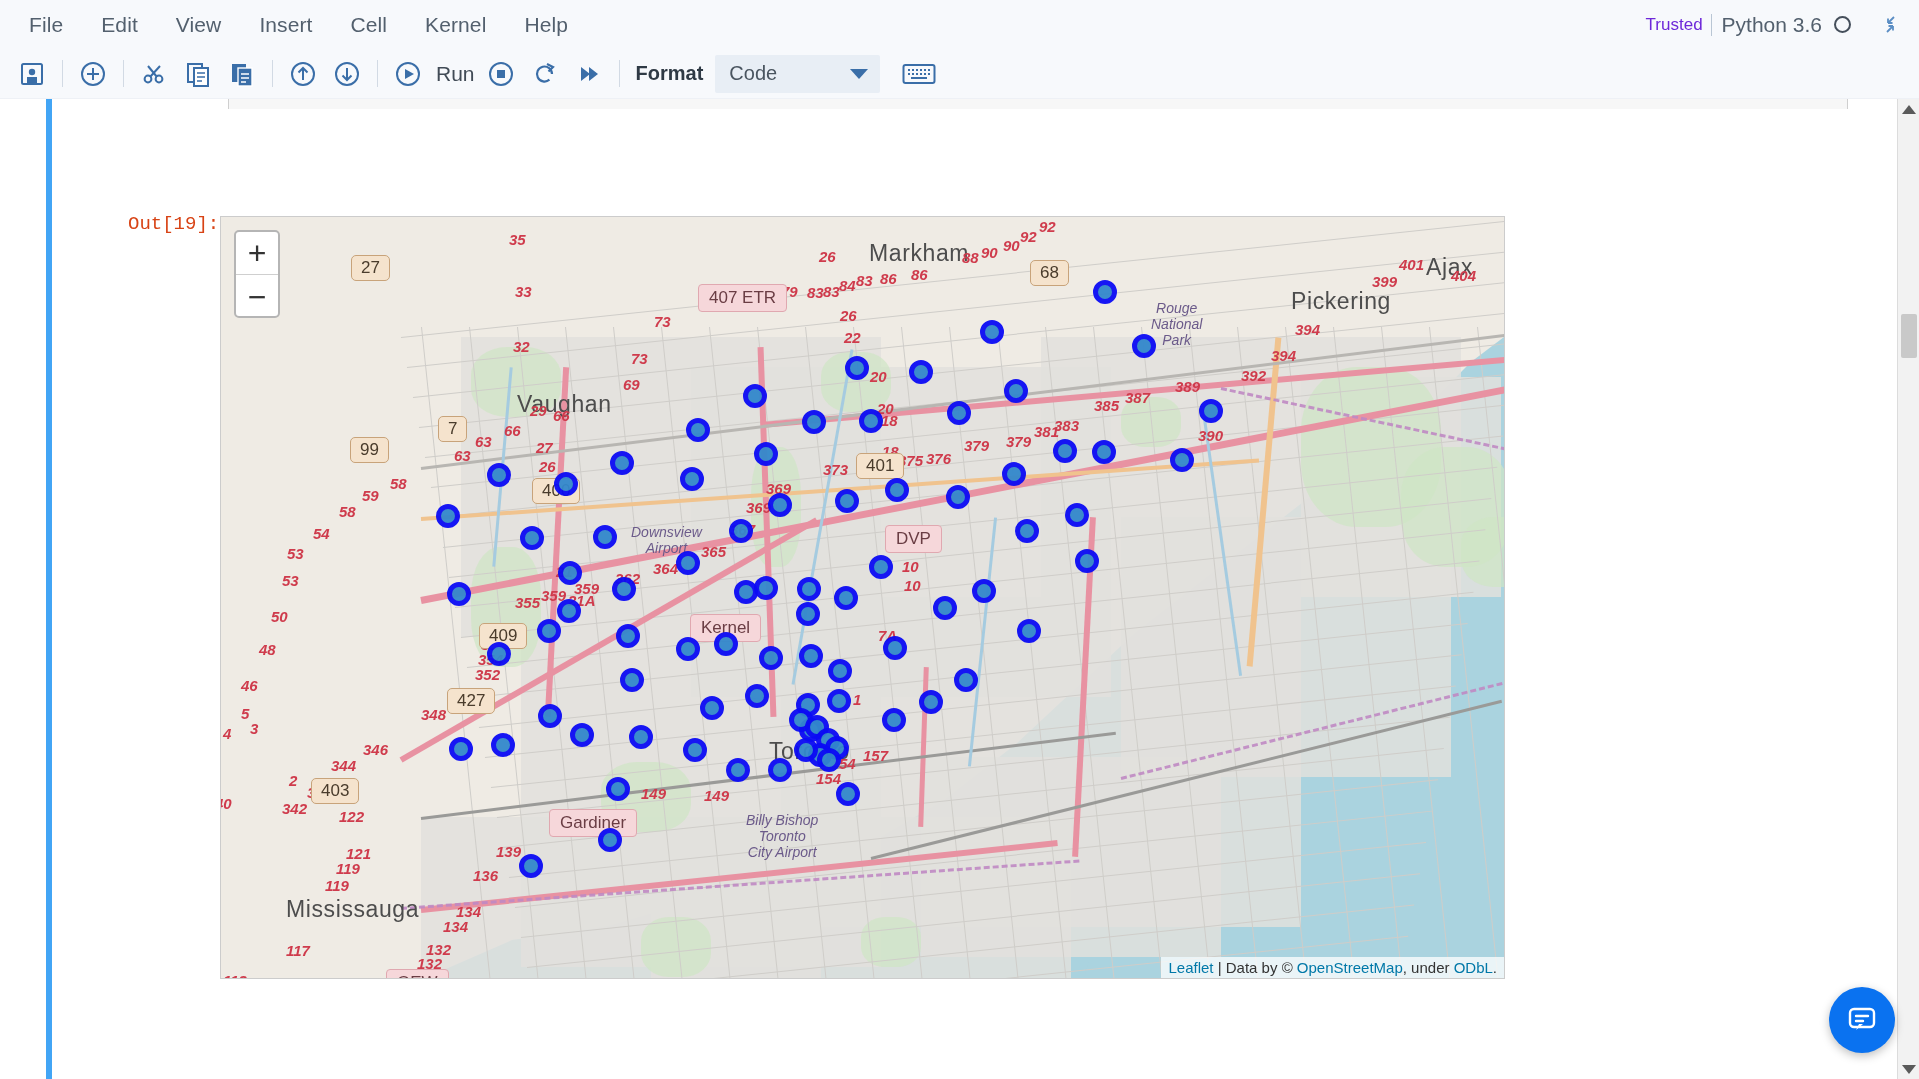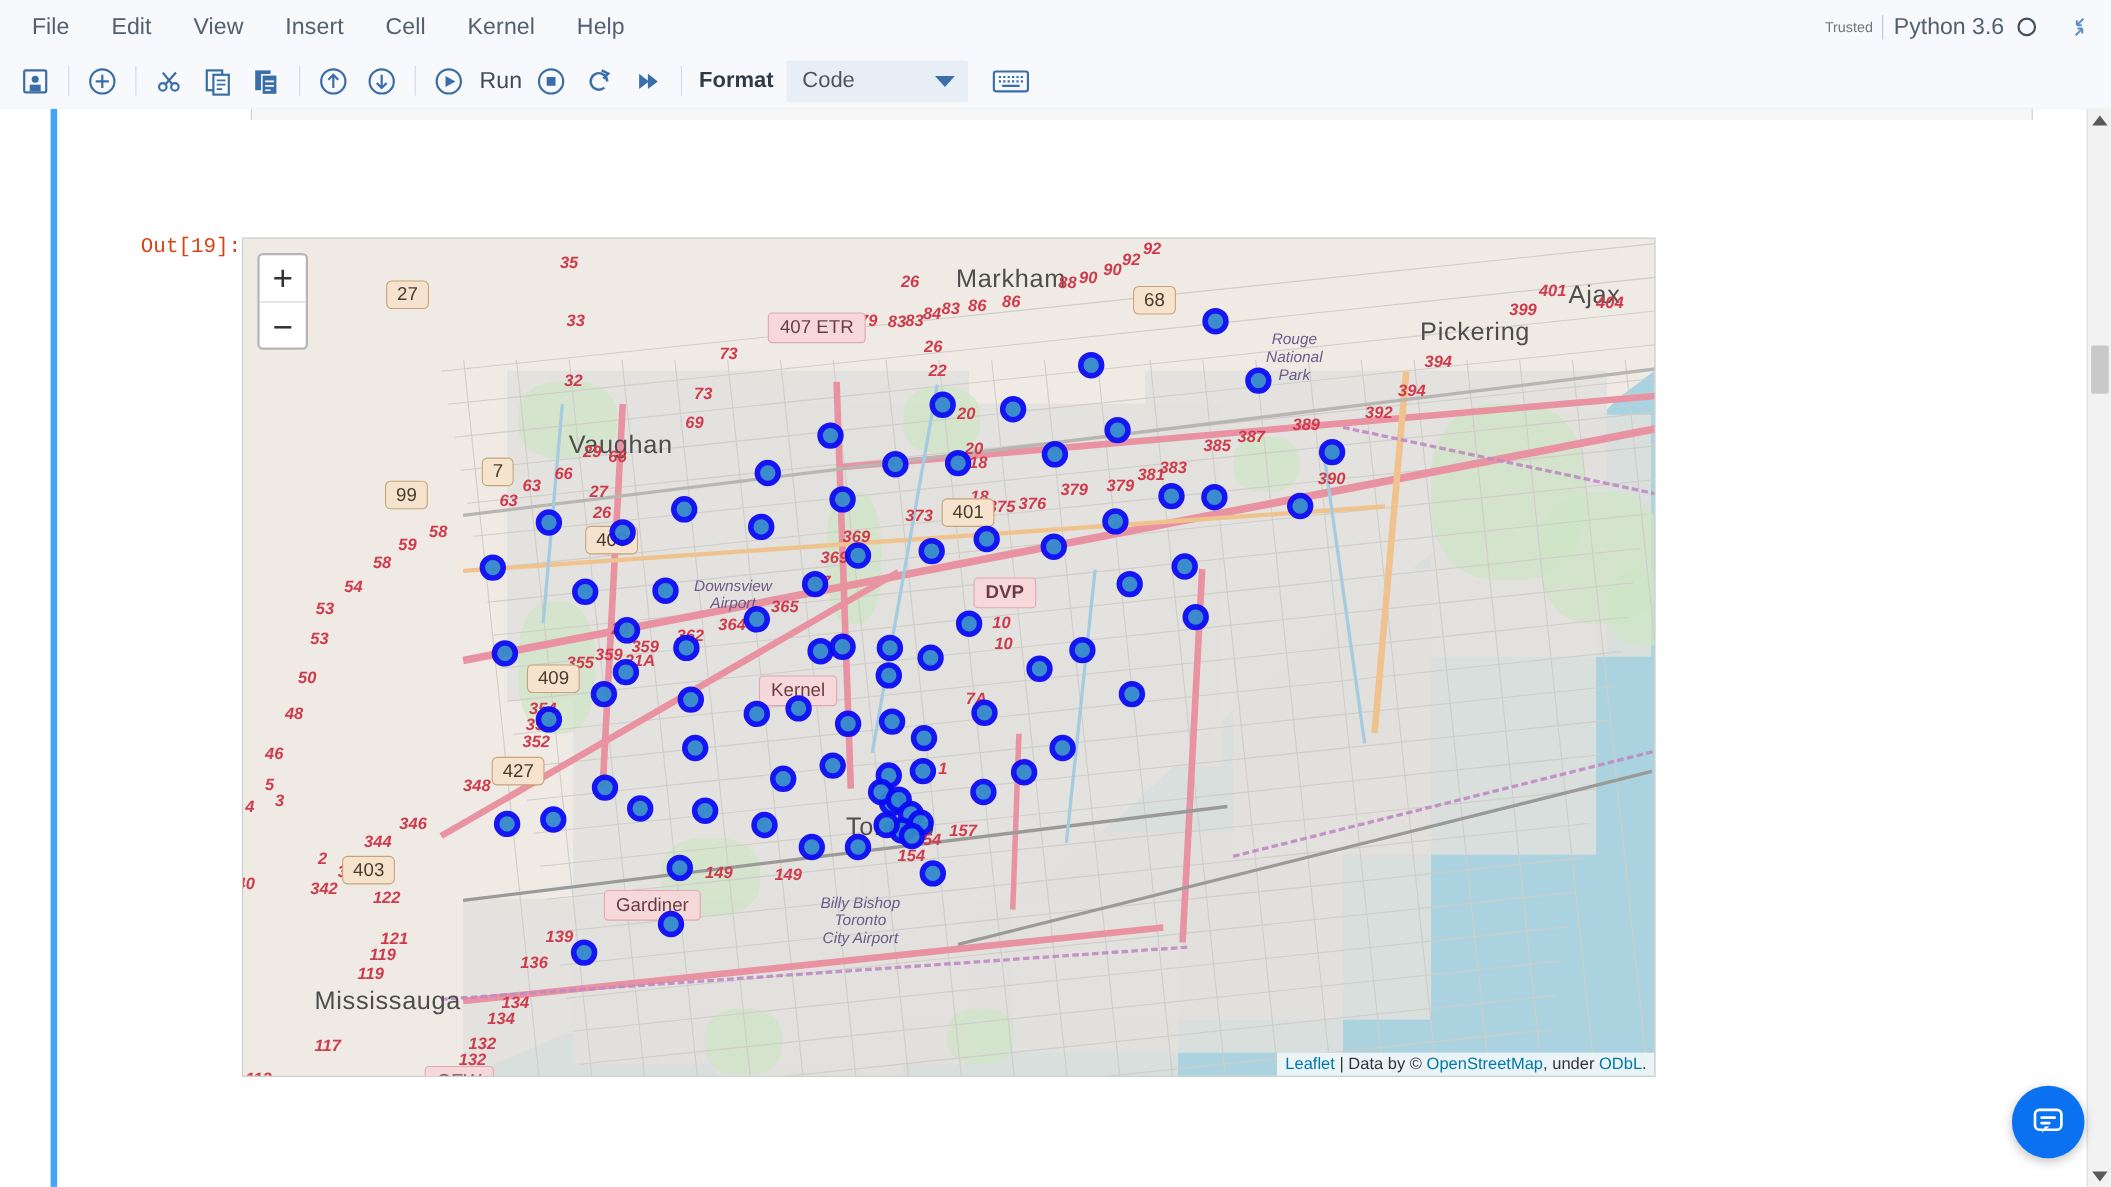--- a/index.html
+++ b/index.html
@@ -19,21 +19,21 @@
     padding-left: 10px;
   }
   .menu-item {
     font-size: 21px; color:#53606e; padding: 4px 19px; cursor:pointer;
     letter-spacing:.1px;
   }
   .menu-right {
     position:absolute; right:20px; top:0; height:49px;
     display:flex; align-items:center; gap:0px;
   }
-  .trusted { font-size:13px; color:#737373; padding-right:8px;text-align:right; }
+  .trusted { font-size:17px; color:#6d28d9; padding-right:8px;text-align:right; }
   .divider-v { width:1px; height:22px; background:#b9c6d4; }
   .kernel-name { font-size:21px; color:#53606e; padding:0 10px 0 10px; }
   .kernel-circle {
     width:17px; height:17px; border-radius:50%;
     border:2.2px solid #454f5b; margin-left:2px;
   }
   .collapse-ico { margin-left:22px; width:26px; height:26px; position:relative; cursor:pointer;}
   .collapse-ico svg { display:block; }
 
   
@@ -528,28 +528,28 @@
               <div class="hwy-num" style="left: 125px; top: 628px;">121</div>
               <div class="hwy-num" style="left: 115px; top: 643px;">119</div>
               <div class="hwy-num" style="left: 104px; top: 660px;">119</div>
               <div class="hwy-num" style="left: 65px; top: 705px; margin-top: 20px;">117</div>
               <div class="hwy-num" style="left: 2px; top: 755px;">112</div>
               <div class="hwy-num" style="left: -6px; top: 578px;">40</div>
               <div class="shield" style="left: 130px; top: 38px;">27</div>
               <div class="shield" style="left: 129px; top: 220px;">99</div>
               <div class="shield" style="left: 217px; top: 199px;">7</div>
               <div class="shield" style="left: 311px; top: 261px;">400</div>
-              <div class="shield" style="left: 258px; top: 387px;">409</div>
+              <div class="shield" style="left: 258px; top: 406px;">409</div>
               <div class="shield" style="left: 226px; top: 471px;">427</div>
               <div class="shield" style="left: 90px; top: 561px;">403</div>
               <div class="shield" style="left: 635px; top: 236px;">401</div>
               <div class="shield" style="left: 809px; top: 43px;">68</div>
               <div class="roadlabel" style="left: 477px; top: 67px;">407 ETR</div>
               <div class="roadlabel" style="left: 469px; top: 397px;">Kernel</div>
-              <div class="roadlabel" style="left: 664px; top: 308px; font-weight: bold;">DVP</div>
+              <div class="roadlabel" style="left: 664px; top: 308px;">DVP</div>
               <div class="roadlabel" style="left: 328px; top: 592px;">Gardiner</div>
               <div class="roadlabel" style="left: 165px; top: 752px;">QEW</div>
             </div>
           <div id="map-markers">
               <div class="marker" style="left: 884px; top: 75px; background: rgb(51, 136, 204); border-color: rgb(11, 11, 245);"></div>
               <div class="marker" style="left: 771px; top: 115px; background: rgb(51, 136, 204); border-color: rgb(11, 11, 245);"></div>
               <div class="marker" style="left: 923px; top: 129px; background: rgb(51, 136, 204); border-color: rgb(11, 11, 245);"></div>
               <div class="marker" style="left: 795px; top: 174px; background: rgb(51, 136, 204); border-color: rgb(11, 11, 245);"></div>
               <div class="marker" style="left: 636px; top: 151px; background: rgb(51, 136, 204); border-color: rgb(11, 11, 245);"></div>
               <div class="marker" style="left: 700px; top: 155px; background: rgb(51, 136, 204); border-color: rgb(11, 11, 245);"></div>

